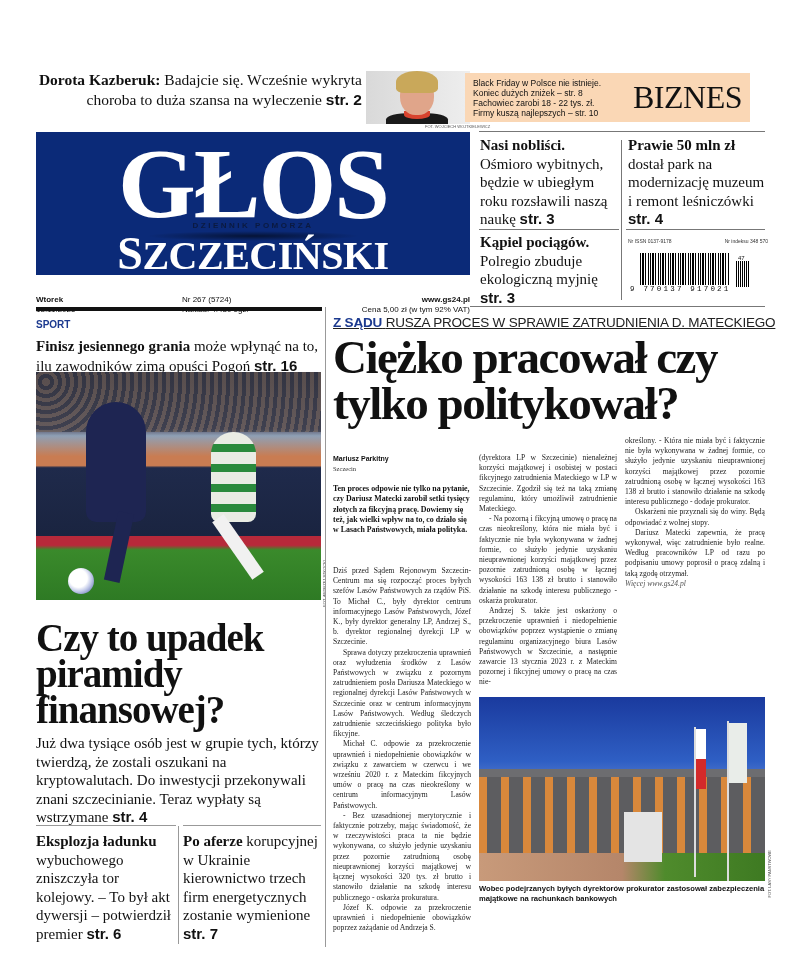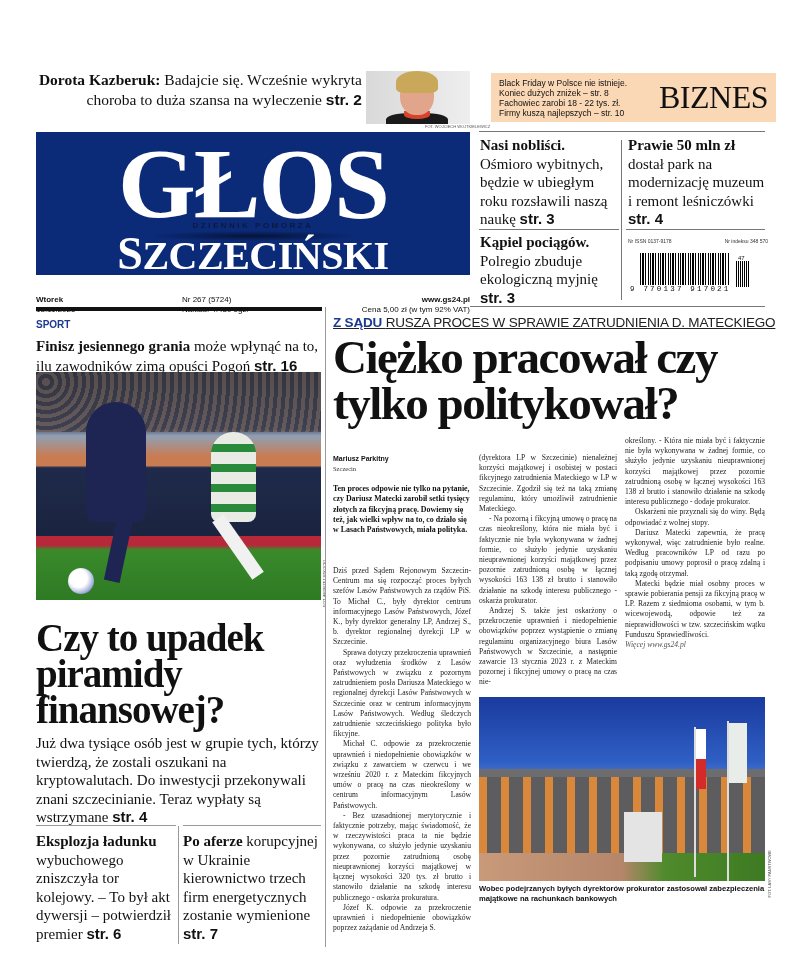--- a/index.html
+++ b/index.html
@@ -10,21 +10,21 @@
   .top-teaser { left: 36px; top: 70px; width: 326px; text-align: right; font-size: 15.5px; line-height: 20px; }
   .top-teaser b { font-weight: bold; }
   .str { font-family: "Liberation Sans", sans-serif; font-weight: bold; }
   .portrait { left: 366px; top: 71px; width: 104px; height: 53px; background: linear-gradient(90deg,#d9d9d9 0%,#eee 100%); overflow: hidden; }
   .portrait .face { position: absolute; left: 34px; top: 4px; width: 34px; height: 40px; border-radius: 50% 50% 45% 45%; background: #e0a58a; }
   .portrait .hair { position: absolute; left: 30px; top: 0px; width: 42px; height: 22px; border-radius: 50% 50% 20% 20%; background: #c9a85a; }
   .portrait .shirt { position: absolute; left: 20px; top: 42px; width: 62px; height: 16px; border-radius: 40% 40% 0 0; background: #1a1a1a; }
   .portrait .collar { position: absolute; left: 38px; top: 40px; width: 26px; height: 8px; border-radius: 0 0 50% 50%; background: #d8432e; }
   .photo-credit-top { left: 425px; top: 124px; font-family: "Liberation Sans", sans-serif; font-size: 4px; color: #555; }
 
-  .biznes-box { left: 491px; top: 73px; width: 285px; height: 49px; background: #fad7b5; }
+  .biznes-box { left: 465px; top: 73px; width: 285px; height: 49px; background: #fad7b5; }
   .biznes-text { position: absolute; left: 8px; top: 5px; font-family: "Liberation Sans", sans-serif; font-size: 8.5px; line-height: 10px; color: #111; }
   .biznes-logo { position: absolute; right: 8px; top: 6px; font-family: "Liberation Serif", serif; font-size: 32px; letter-spacing: -0.5px; color: #111; }
 
   
   .masthead { left: 36px; top: 132px; width: 434px; height: 143px; background: #0b2a78; overflow: hidden; }
   .mh-glos { position: absolute; left: 0; width: 100%; top: 2px; text-align: center; font-family: "Liberation Serif", serif; font-weight: bold; font-size: 100px; line-height: 100px; color: #fff; letter-spacing: -2px; }
   .mh-sub { position: absolute; left: 0; width: 100%; top: 89px; text-align: center; font-family: "Liberation Sans", sans-serif; font-weight: bold; font-size: 8px; letter-spacing: 2.5px; color: #0b1a40; }
   .mh-shadow { position: absolute; left: 110px; width: 214px; top: 99px; height: 10px; background: radial-gradient(ellipse at center, rgba(0,0,0,0.55) 0%, rgba(0,0,0,0) 70%); }
   .mh-city { position: absolute; left: 0; width: 100%; top: 102px; text-align: center; font-family: "Liberation Serif", serif; font-weight: bold; font-size: 40px; line-height: 40px; color: #fff; letter-spacing: -0.5px; }
   .mh-city .big { font-size: 46px; }
@@ -239,21 +239,20 @@
 </div>
 <div class="abs body-col col2">
   <p class="noind">(dyrektora LP w Szczecinie) nienależnej korzyści majątkowej i osobistej w postaci fikcyjnego zatrudnienia Mateckiego w LP w Szczecinie. Zgodził się też na taką zmianę regulaminu, który umożliwił zatrudnienie Mateckiego.</p>
   <p>- Na pozorną i fikcyjną umowę o pracę na czas nieokreślony, która nie miała być i faktycznie nie była wykonywana w żadnej formie, co służyło jedynie uzyskaniu nieuprawnionej korzyści majątkowej przez pozornie zatrudnioną osobę w łącznej wysokości 163 138 zł brutto i stanowiło działanie na szkodę interesu publicznego - oskarża prokurator.</p>
   <p>Andrzej S. także jest oskarżony o przekroczenie uprawnień i niedopełnienie obowiązków poprzez wystąpienie o zmianę regulaminu organizacyjnego biura Lasów Państwowych w Szczecinie, a następnie zawarcie 13 stycznia 2023 r. z Mateckim pozornej i fikcyjnej umowy o pracę na czas nie-</p>
 </div>
 <div class="abs body-col col3">
   <p class="noind">określony. - Która nie miała być i faktycznie nie była wykonywana w żadnej formie, co służyło jedynie uzyskaniu nieuprawnionej korzyści majątkowej przez pozornie zatrudnioną osobę w łącznej wysokości 163 138 zł brutto i stanowiło działanie na szkodę interesu publicznego - dodaje prokurator.</p>
   <p>Oskarżeni nie przyznali się do winy. Będą odpowiadać z wolnej stopy.</p>
   <p>Dariusz Matecki zapewnia, że pracę wykonywał, więc zatrudnienie było realne. Według pracowników LP od razu po podpisaniu umowy poprosił o pracę zdalną i taką zgodę otrzymał.</p>
-  <p>Matecki będzie miał osobny proces w sprawie pobierania pensji za fikcyjną pracę w LP. Razem z siedmioma osobami, w tym b. wicewojewodą, odpowie też za nieprawidłowości w tzw. szczecińskim wątku Funduszu Sprawiedliwości.</p>
   <p class="noind more">Więcej www.gs24.pl</p>
 </div>
 
 <div class="abs building-photo">
   <div class="bld-top"></div>
   <div class="bld"></div>
   <div class="bld-ground"></div>
   <div class="bld-sign"></div>
   <div class="flag1"></div>
     <div class="flag1f"></div>

